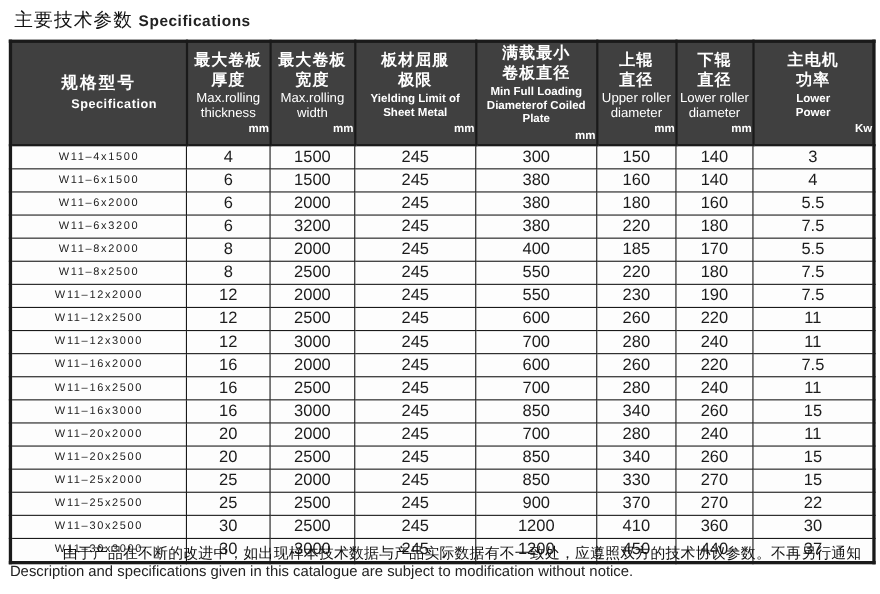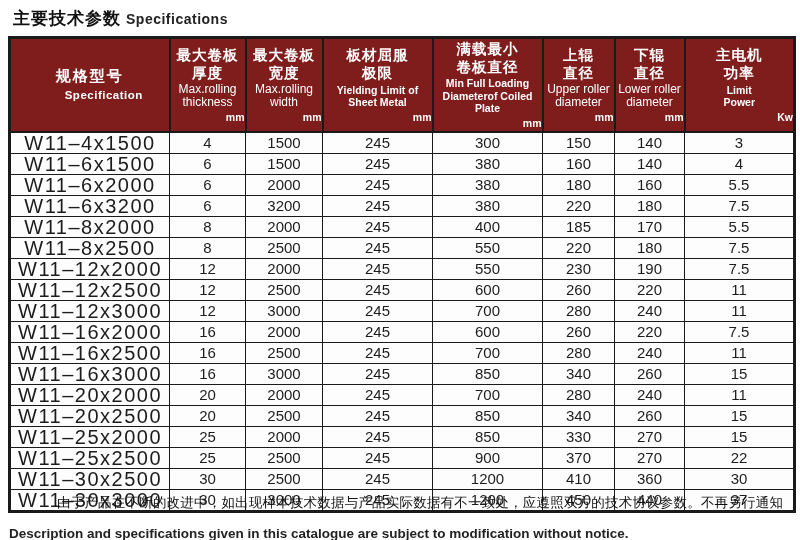--- a/index.html
+++ b/index.html
@@ -7,35 +7,35 @@
     width:800px; height:540px;
     font-family:"Liberation Sans", sans-serif;
     color:#1c1c1c;
     position:relative;
     overflow:hidden;
   }
   .page-title {
     position:absolute; left:13px; top:7px;
     white-space:nowrap;
   }
-  .page-title .zh { font-size:17px; font-weight:bold; color:#111; letter-spacing:1px; }
+  .page-title .zh { font-size:17px; font-weight:normal; color:#111; letter-spacing:1px; }
   .page-title .en { font-size:14px; font-weight:bold; color:#222; margin-left:5px; letter-spacing:0.5px;text-align:right; }
 
   table.spec {
     position:absolute; left:8px; top:36px;
     width:785px;
     border-collapse:collapse;
     table-layout:fixed;
     border:3px solid #1a1a1a;
   }
   col.c1{width:160px} col.c2{width:76px} col.c3{width:77px} col.c4{width:110px}
   col.c5{width:110px} col.c6{width:72px} col.c7{width:70px} col.c8{width:110px}
 
   thead th {
-    background:#7f1d1d;
+    background:#404040;
     color:#ffffff;
     border:2px solid #1a1a1a;
     height:67px;
     vertical-align:middle;
     padding:1px 0 2px 0;
   }
   .h-zh { font-size:14.5px; font-weight:bold; line-height:1.25; letter-spacing:1px; }
   .h-en { font-size:12px; font-weight:normal; line-height:1.1; margin-top:1px; }
   .h-unit { font-size:10.5px; font-weight:bold; margin-top:3px; line-height:1;text-align:right; }
   th:nth-child(1) .h-zh { font-size:15px; letter-spacing:2px;text-align:center; }
@@ -50,28 +50,28 @@
     text-align:center;
     vertical-align:middle;
     height:20px;
     padding:0;
     font-size:15px;
     line-height:1;
     color:#1c1c1c;
     overflow:hidden;
     white-space:nowrap;
   }
-  tbody td:first-child { font-size:20px; letter-spacing:1.5px;text-align:center; }
+  tbody td:first-child { font-size:10px; letter-spacing:1.5px;text-align:center; }
 
   .footer {
     position:absolute; left:9px; top:496px; width:786px;
     color:#111;
   }
   .footer .zh { font-size:13.5px; line-height:1.1; letter-spacing:0.2px; white-space:nowrap;padding-left:48px; }
-  .footer .en { font-size:13.5px; line-height:1.15; margin-top:15px; color:#222; white-space:nowrap;font-weight:bold; }
+  .footer .en { font-size:13.5px; line-height:1.15; margin-top:1px; color:#222; white-space:nowrap; }
 </style>
 </head>
 <body>
 
 <div class="page-title">
   <span class="zh">主要技术参数</span><span class="en">Specifications</span>
 </div>
 
 <table class="spec">
   <colgroup>
@@ -159,21 +159,21 @@
             <div>diameter</div>
           </div>
           <div class="h-unit">mm</div>
         </th>
         <th>
           <div class="h-zh">
             <div>主电机</div>
             <div>功率</div>
           </div>
           <div class="h-en">
-            <div>Limit</div>
+            <div>Lower</div>
             <div>Power</div>
           </div>
           <div class="h-unit">Kw</div>
         </th>
       </tr>
   </thead>
   <tbody>
       <tr>
         <td>W11–4x1500</td>
         <td>4</td>

